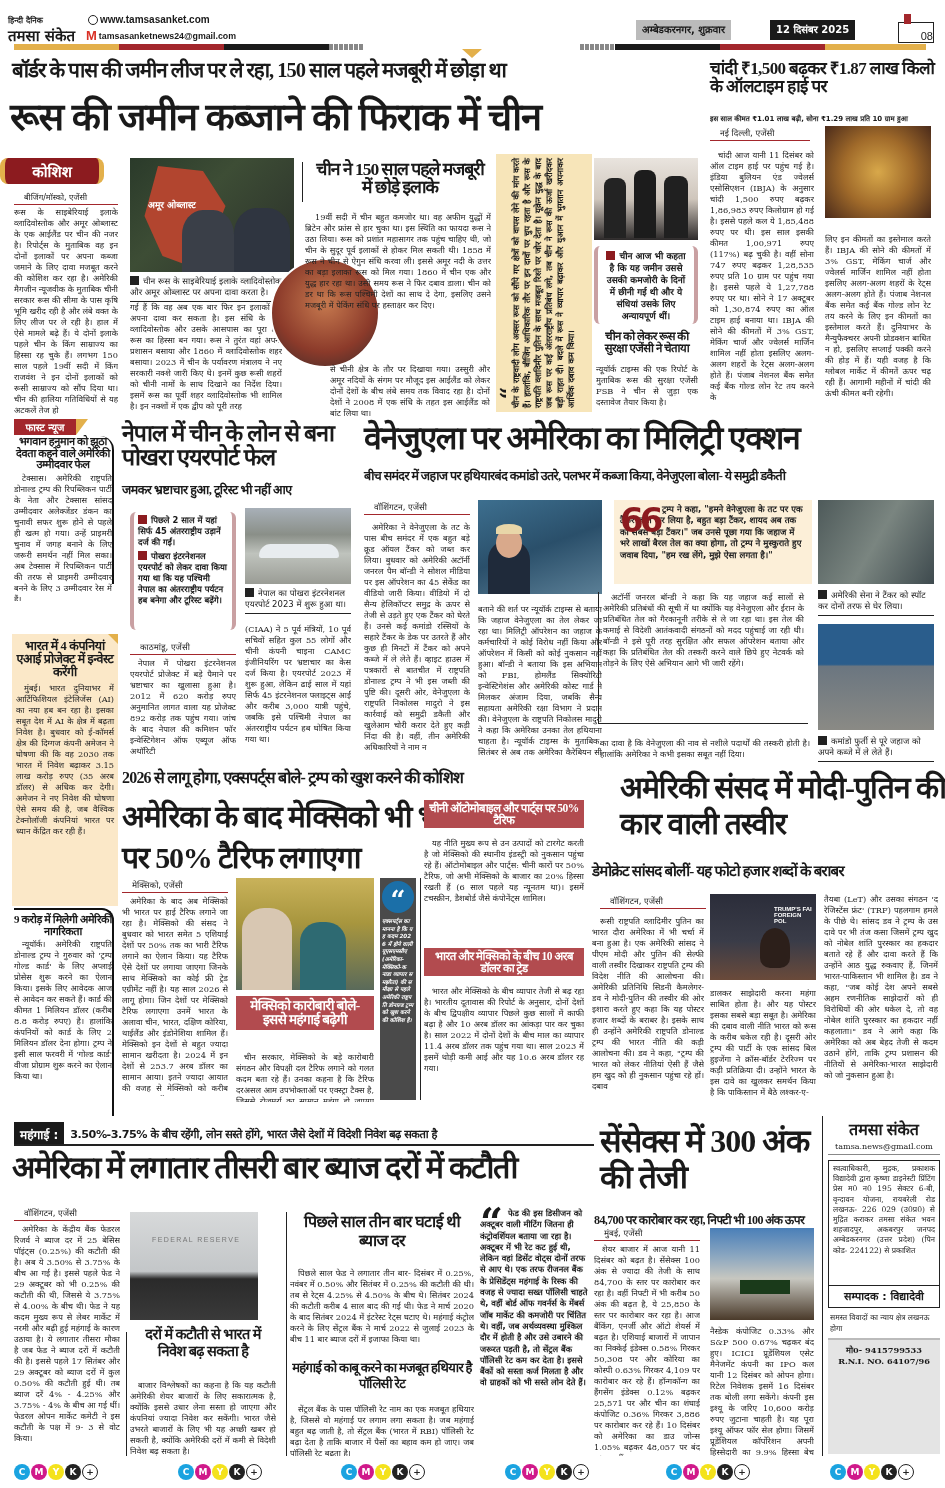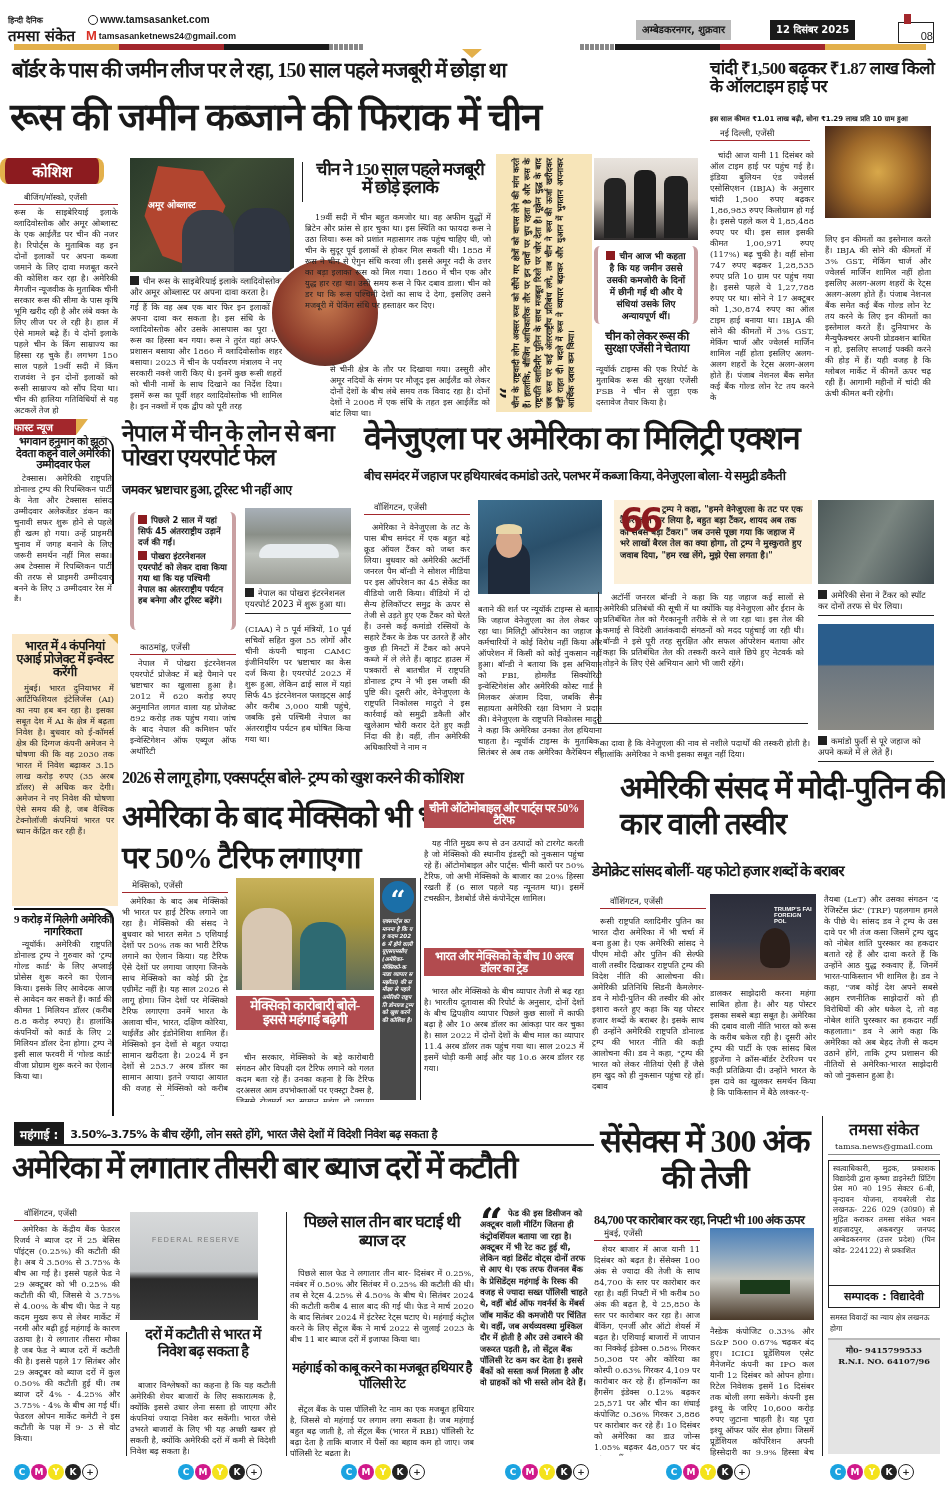--- a/index.html
+++ b/index.html
@@ -92,21 +92,21 @@
 <div class="abs hl" style="left:596px;top:330px;width:102px;font-size:11.5px;text-align:center;letter-spacing:-0.5px">चीन को लेकर रूस की सुरक्षा एजेंसी ने चेताया</div>
 <div class="abs txt" style="left:596px;top:364px;width:102px;height:48px">न्यूयॉर्क टाइम्स की एक रिपोर्ट के मुताबिक रूस की सुरक्षा एजेंसी FSB ने चीन से जुड़ा एक दस्तावेज तैयार किया है।</div>
 
 <div class="abs hl" style="left:710px;top:60px;width:230px;font-size:17px;letter-spacing:-0.6px">चांदी ₹1,500 बढ़कर ₹1.87 लाख किलो के ऑलटाइम हाई पर</div>
 <div class="abs" style="left:710px;top:114px;width:232px;font:bold 7px 'DejaVu Sans',sans-serif;white-space:nowrap;overflow:hidden">इस साल कीमत ₹1.01 लाख बढ़ी, सोना ₹1.29 लाख प्रति 10 ग्राम हुआ</div>
 <div class="abs by" style="left:710px;top:126px;width:100px">नई दिल्ली, एजेंसी</div>
 <div class="abs txt" style="left:710px;top:150px;width:104px;height:262px;text-indent:8px">चांदी आज यानी 11 दिसंबर को ऑल टाइम हाई पर पहुंच गई है। इंडिया बुलियन एंड ज्वेलर्स एसोसिएशन (IBJA) के अनुसार चांदी 1,500 रुपए बढ़कर 1,86,983 रुपए किलोग्राम हो गई है। इससे पहले कल ये 1,85,488 रुपए पर थी। इस साल इसकी कीमत 1,00,971 रुपए (117%) बढ़ चुकी है। वहीं सोना 747 रुपए बढ़कर 1,28,535 रुपए प्रति 10 ग्राम पर पहुंच गया है। इससे पहले ये 1,27,788 रुपए पर था। सोने ने 17 अक्टूबर को 1,30,874 रुपए का ऑल टाइम हाई बनाया था। IBJA की सोने की कीमतों में 3% GST, मेकिंग चार्ज और ज्वेलर्स मार्जिन शामिल नहीं होता इसलिए अलग-अलग शहरों के रेट्स अलग-अलग होते हैं। पंजाब नेशनल बैंक समेत कई बैंक गोल्ड लोन रेट तय करने के</div>
 <div class="abs img" style="left:825px;top:126px;width:106px;height:92px;background:radial-gradient(circle at 50% 50%,#d8a84a 0%,#a06a2a 50%,#4a2a1a 100%)"></div>
 <div class="abs txt" style="left:825px;top:234px;width:106px;height:178px">लिए इन कीमतों का इस्तेमाल करते हैं। IBJA की सोने की कीमतों में 3% GST, मेकिंग चार्ज और ज्वेलर्स मार्जिन शामिल नहीं होता इसलिए अलग-अलग शहरों के रेट्स अलग-अलग होते हैं। पंजाब नेशनल बैंक समेत कई बैंक गोल्ड लोन रेट तय करने के लिए इन कीमतों का इस्तेमाल करते हैं। दुनियाभर के मैन्युफैक्चरर अपनी प्रोडक्शन बाधित न हो, इसलिए सप्लाई पक्की करने की होड़ में हैं। यही वजह है कि ग्लोबल मार्केट में कीमतें ऊपर चढ़ रही हैं। आगामी महीनों में चांदी की ऊंची कीमत बनी रहेगी।</div>
 
-<div class="abs" style="left:14px;top:419px;width:62px;height:16px;background:#a3272c;display:flex;align-items:center;justify-content:flex-start">
+<div class="abs" style="left:14px;top:419px;width:62px;height:16px;background:#a3272c;display:flex;align-items:center;justify-content:center">
   <span style="color:#fff;font:bold 10px 'DejaVu Sans',sans-serif">फास्ट न्यूज</span>
 </div>
 <div class="abs" style="left:76px;top:419px;width:0;height:0;border-top:16px solid #e3b04b;border-right:12px solid transparent"></div>
 <div class="abs" style="left:14px;top:436px;width:100px;height:148px;border-right:2px solid #111;border-top-right-radius:14px">
   <div class="hl" style="font-size:11px;text-align:center;letter-spacing:-0.4px;margin-bottom:2px">भगवान हनुमान को झूठा देवता कहने वाले अमेरिकी उम्मीदवार फेल</div>
   <div class="txt" style="text-indent:8px;height:128px">टेक्सास। अमेरिकी राष्ट्रपति डोनाल्ड ट्रम्प की रिपब्लिकन पार्टी के नेता और टेक्सास सांसद उम्मीदवार अलेक्जेंडर डंकन का चुनावी सफर शुरू होने से पहले ही खत्म हो गया। उन्हें प्राइमरी चुनाव में जगह बनाने के लिए जरूरी समर्थन नहीं मिल सका। अब टेक्सास में रिपब्लिकन पार्टी की तरफ से प्राइमरी उम्मीदवार बनने के लिए 3 उम्मीदवार रेस में हैं।</div>
 </div>
 <div class="abs" style="left:12px;top:634px;width:106px;height:272px;background:#fbe8c8">
   <div class="abs" style="right:0;top:0;width:0;height:0;border-left:10px solid transparent;border-top:10px solid #e3b04b"></div>
   <div class="hl" style="padding:6px 4px 4px;font-size:12.5px;text-align:center;letter-spacing:-0.4px">भारत में 4 कंपनियां एआई प्रोजेक्ट में इन्वेस्ट करेंगी</div>
@@ -212,21 +212,21 @@
 <div class="abs hl" style="left:292px;top:1212px;width:180px;font-size:16px;text-align:center;letter-spacing:-0.6px;line-height:1.2">पिछले साल तीन बार घटाई थी ब्याज दर</div>
 <div class="abs txt" style="left:290px;top:1268px;width:184px;height:88px;text-indent:8px">पिछले साल फेड ने लगातार तीन बार- दिसंबर में 0.25%, नवंबर में 0.50% और सितंबर में 0.25% की कटौती की थी। तब से रेट्स 4.25% से 4.50% के बीच थे। सितंबर 2024 की कटौती करीब 4 साल बाद की गई थी। फेड ने मार्च 2020 के बाद सितंबर 2024 में इंटरेस्ट रेट्स घटाए थे। महंगाई कंट्रोल करने के लिए सेंट्रल बैंक ने मार्च 2022 से जुलाई 2023 के बीच 11 बार ब्याज दरों में इजाफा किया था।</div>
 <div class="abs hl" style="left:290px;top:1360px;width:184px;font-size:13px;text-align:center;letter-spacing:-0.7px;line-height:1.2">महंगाई को काबू करने का मजबूत हथियार है पॉलिसी रेट</div>
 <div class="abs txt" style="left:290px;top:1404px;width:184px;height:52px;text-indent:8px">सेंट्रल बैंक के पास पॉलिसी रेट नाम का एक मजबूत हथियार है, जिससे वो महंगाई पर लगाम लगा सकता है। जब महंगाई बहुत बढ़ जाती है, तो सेंट्रल बैंक (भारत में RBI) पॉलिसी रेट बढ़ा देता है ताकि बाजार में पैसों का बहाव कम हो जाए। जब पॉलिसी रेट बढ़ता है।</div>
 
 <div class="abs" style="left:480px;top:1208px;width:112px;height:250px">
   <span class="abs" style="left:0;top:-6px;font:bold 40px 'DejaVu Serif',serif;line-height:40px">“</span>
   <div style="font:bold 8.3px 'DejaVu Sans',sans-serif;line-height:11.3px;text-indent:28px;color:#222">फेड की इस डिसीजन को अक्टूबर वाली मीटिंग जितना ही कंट्रोवर्शियल बताया जा रहा है। अक्टूबर में भी रेट कट हुई थी, लेकिन वहां डिसेंट वोट्स दोनों तरफ से आए थे। एक तरफ रीजनल बैंक के प्रेसिडेंट्स महंगाई के रिस्क की वजह से ज्यादा सख्त पॉलिसी चाहते थे, वहीं बोर्ड ऑफ गवर्नर्स के मेंबर्स जॉब मार्केट की कमजोरी पर चिंतित थे। वहीं, जब अर्थव्यवस्था मुश्किल दौर में होती है और उसे उबारने की जरूरत पड़ती है, तो सेंट्रल बैंक पॉलिसी रेट कम कर देता है। इससे बैंकों को सस्ता कर्ज मिलता है और वो ग्राहकों को भी सस्ते लोन देते हैं।</div>
 </div>
 
-<div class="abs hl" style="left:600px;top:1124px;width:210px;font-size:32px;text-align:center;letter-spacing:-1px;line-height:1.12">सेंसेक्स में 300 अंक की तेजी</div>
+<div class="abs hl" style="left:600px;top:1124px;width:210px;font-size:32px;text-align:left;letter-spacing:-1px;line-height:1.12">सेंसेक्स में 300 अंक की तेजी</div>
 <div class="abs hl" style="left:594px;top:1214px;width:222px;font-size:12px;letter-spacing:-0.6px;white-space:nowrap">84,700 पर कारोबार कर रहा, निफ्टी भी 100 अंक ऊपर</div>
 <div class="abs by" style="left:594px;top:1226px;width:106px">मुंबई, एजेंसी</div>
 <div class="abs txt" style="left:594px;top:1244px;width:106px;height:212px;text-indent:8px">शेयर बाजार में आज यानी 11 दिसंबर को बढ़त है। सेंसेक्स 100 अंक से ज्यादा की तेजी के साथ 84,700 के स्तर पर कारोबार कर रहा है। वहीं निफ्टी में भी करीब 50 अंक की बढ़त है, ये 25,850 के स्तर पर कारोबार कर रहा है। आज बैंकिंग, एनर्जी और ऑटो शेयर्स में बढ़त है। एशियाई बाजारों में जापान का निक्केई इंडेक्स 0.58% गिरकर 50,308 पर और कोरिया का कोस्पी 0.63% गिरकर 4,109 पर कारोबार कर रहे हैं। हॉन्गकॉन्ग का हैंगसेंग इंडेक्स 0.12% बढ़कर 25,571 पर और चीन का शंघाई कंपोजिट 0.36% गिरकर 3,886 पर कारोबार कर रहे हैं। 10 दिसंबर को अमेरिका का डाउ जोन्स 1.05% बढ़कर 48,057 पर बंद हुआ। वहीं,</div>
 <div class="abs img" style="left:710px;top:1228px;width:104px;height:92px;background:linear-gradient(180deg,#4a7fb8 0%,#8aa6c0 30%,#c7c7c0 55%,#4a3a2a 100%)">
   <div style="position:absolute;left:30px;top:52px;width:50px;height:14px;background:#1a3a1a"></div>
 </div>
 <div class="abs txt" style="left:710px;top:1326px;width:104px;height:130px">नैस्डेक कंपोजिट 0.33% और S&amp;P 500 0.67% चढ़कर बंद हुए। ICICI प्रूडेंशियल एसेट मैनेजमेंट कंपनी का IPO कल यानी 12 दिसंबर को ओपन होगा। रिटेल निवेशक इसमें 16 दिसंबर तक बोली लगा सकेंगे। कंपनी इस इश्यू के जरिए 10,600 करोड़ रुपए जुटाना चाहती है। यह पूरा इश्यू ऑफर फॉर सेल होगा। जिसमें प्रूडेंशियल कॉर्पोरेशन अपनी हिस्सेदारी का 9.9% हिस्सा बेच रही है।</div>
 
 <div class="abs vline" style="left:822px;top:1116px;height:340px"></div>
 <div class="abs hl" style="left:828px;top:1122px;width:112px;font-size:16px;text-align:center;letter-spacing:0">तमसा संकेत</div>

